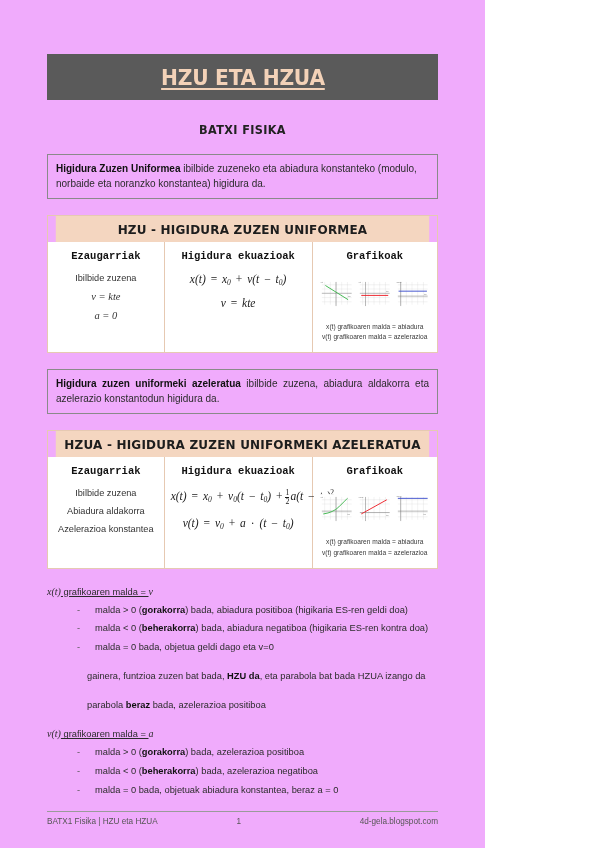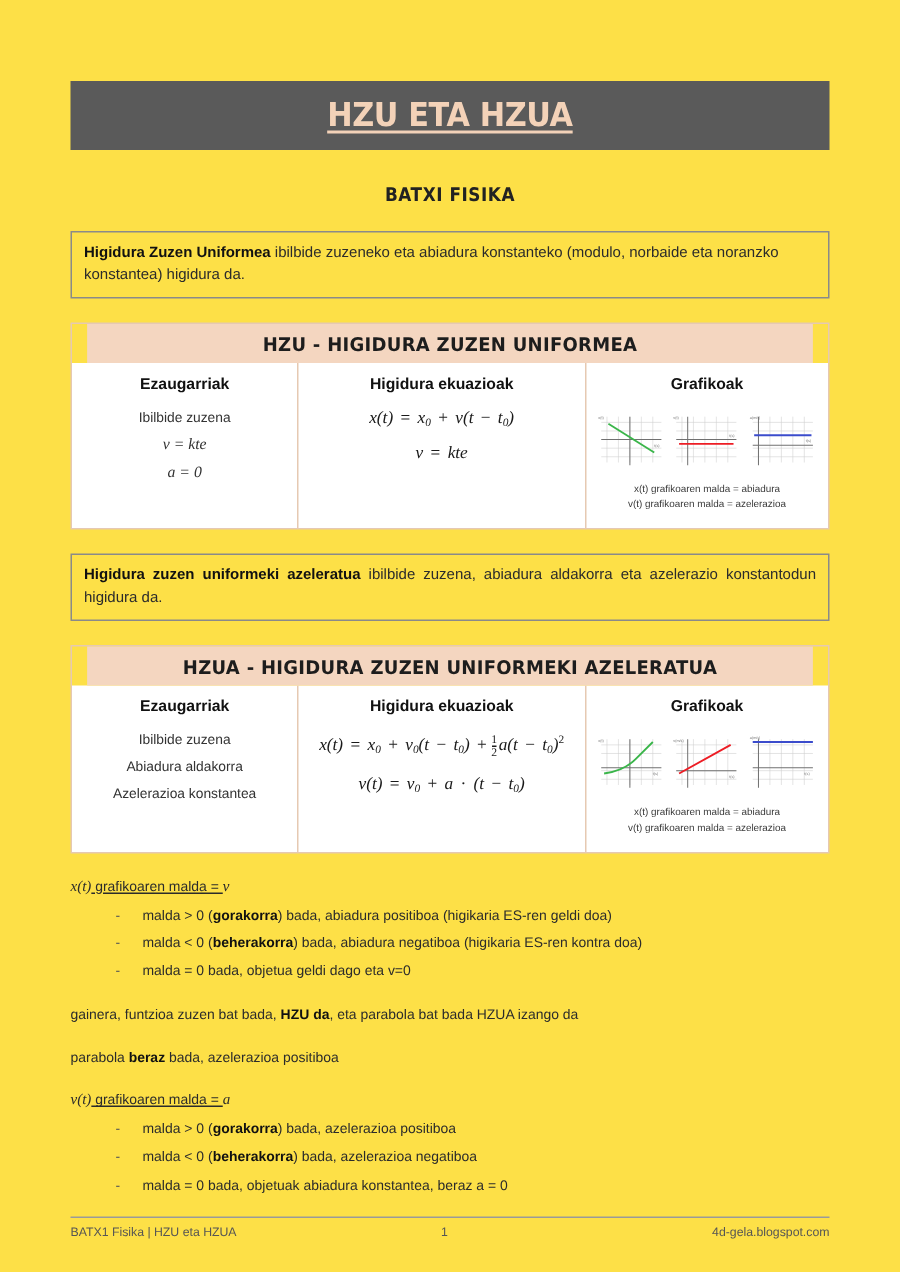--- a/index.html
+++ b/index.html
@@ -11,23 +11,23 @@
     width: 600px;
     height: 848px;
     font-family: "Liberation Sans", sans-serif;
     color: #1a1a1a;
     overflow: hidden;
     position: relative;
   }
   .page {
     position: absolute;
     left: 0; top: 0;
-    width: 600px;
+    width: 485px;
     height: 848px;
-    background: #fde047;
+    background: #f0abfc;
     box-sizing: border-box;
     padding: 0 47px;
   }
 
   
   .title-banner {
     margin-top: 54px;
     height: 46px;
     background: #5a5a5a;
     display: flex;
@@ -98,20 +98,21 @@
     text-align: center;
   }
   .ct-col.c1 { width: 30%; border-right: 1px solid #e6c9b2; }
   .ct-col.c2 { width: 38%; border-right: 1px solid #e6c9b2; }
   .ct-col.c3 { width: 32%; }
   .col-title {
     font-size: 10.5px;
     font-weight: bold;
     color: #111;
     margin-bottom: 11px;
+    font-family: Liberation Mono, monospace;
   }
   .feat {
     font-size: 9.2px;
     color: #333;
     margin: 8px 0;
   }
   .feat.mathy {
     font-family: "Liberation Serif", serif;
     font-style: italic;
     font-size: 10.5px;
@@ -204,20 +205,21 @@
     left: -18px;
     color: #555;
   }
   ul.dash li b { font-weight: bold; color: #111; }
 
   .para {
     font-size: 9.3px;
     color: #2b2b2b;
     margin-top: 16px;
     line-height: 1.45;
+    margin-left: 40px;
   }
   .para.tight { margin-top: 7px; }
   .para b { font-weight: bold; color: #111; }
 
   
   .footer {
     position: absolute;
     left: 47px;
     right: 47px;
     bottom: 22px;

